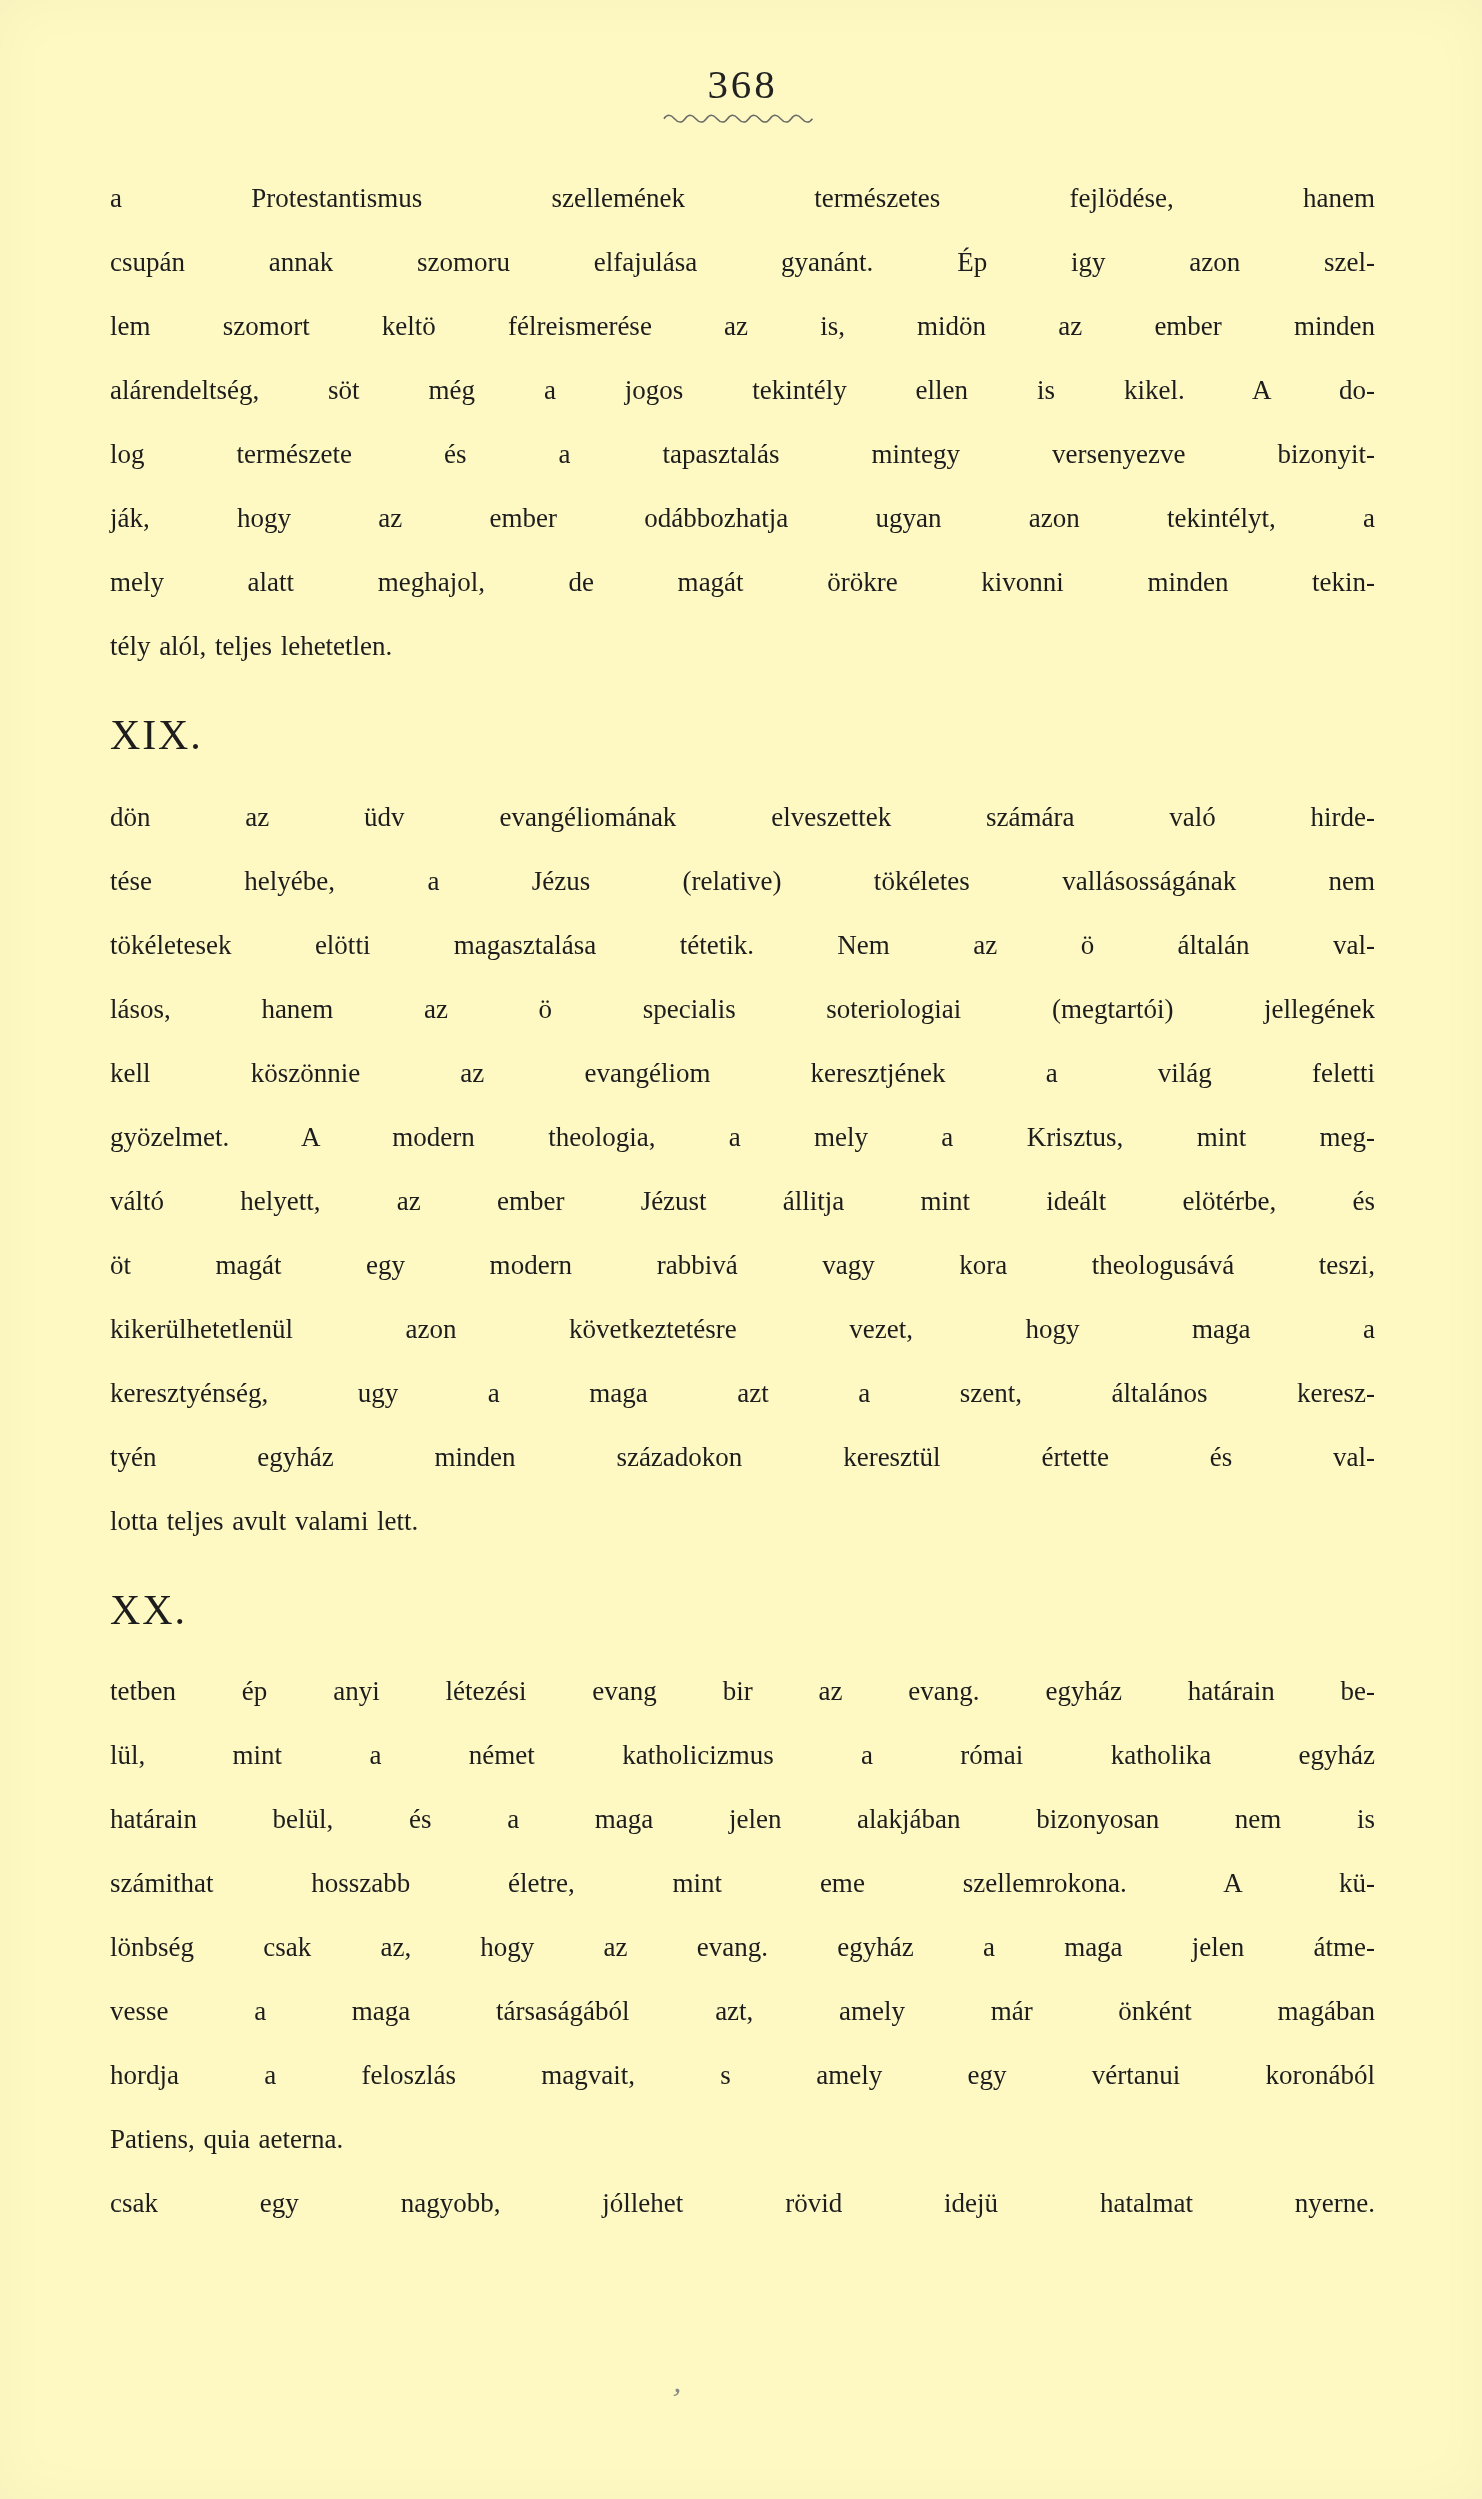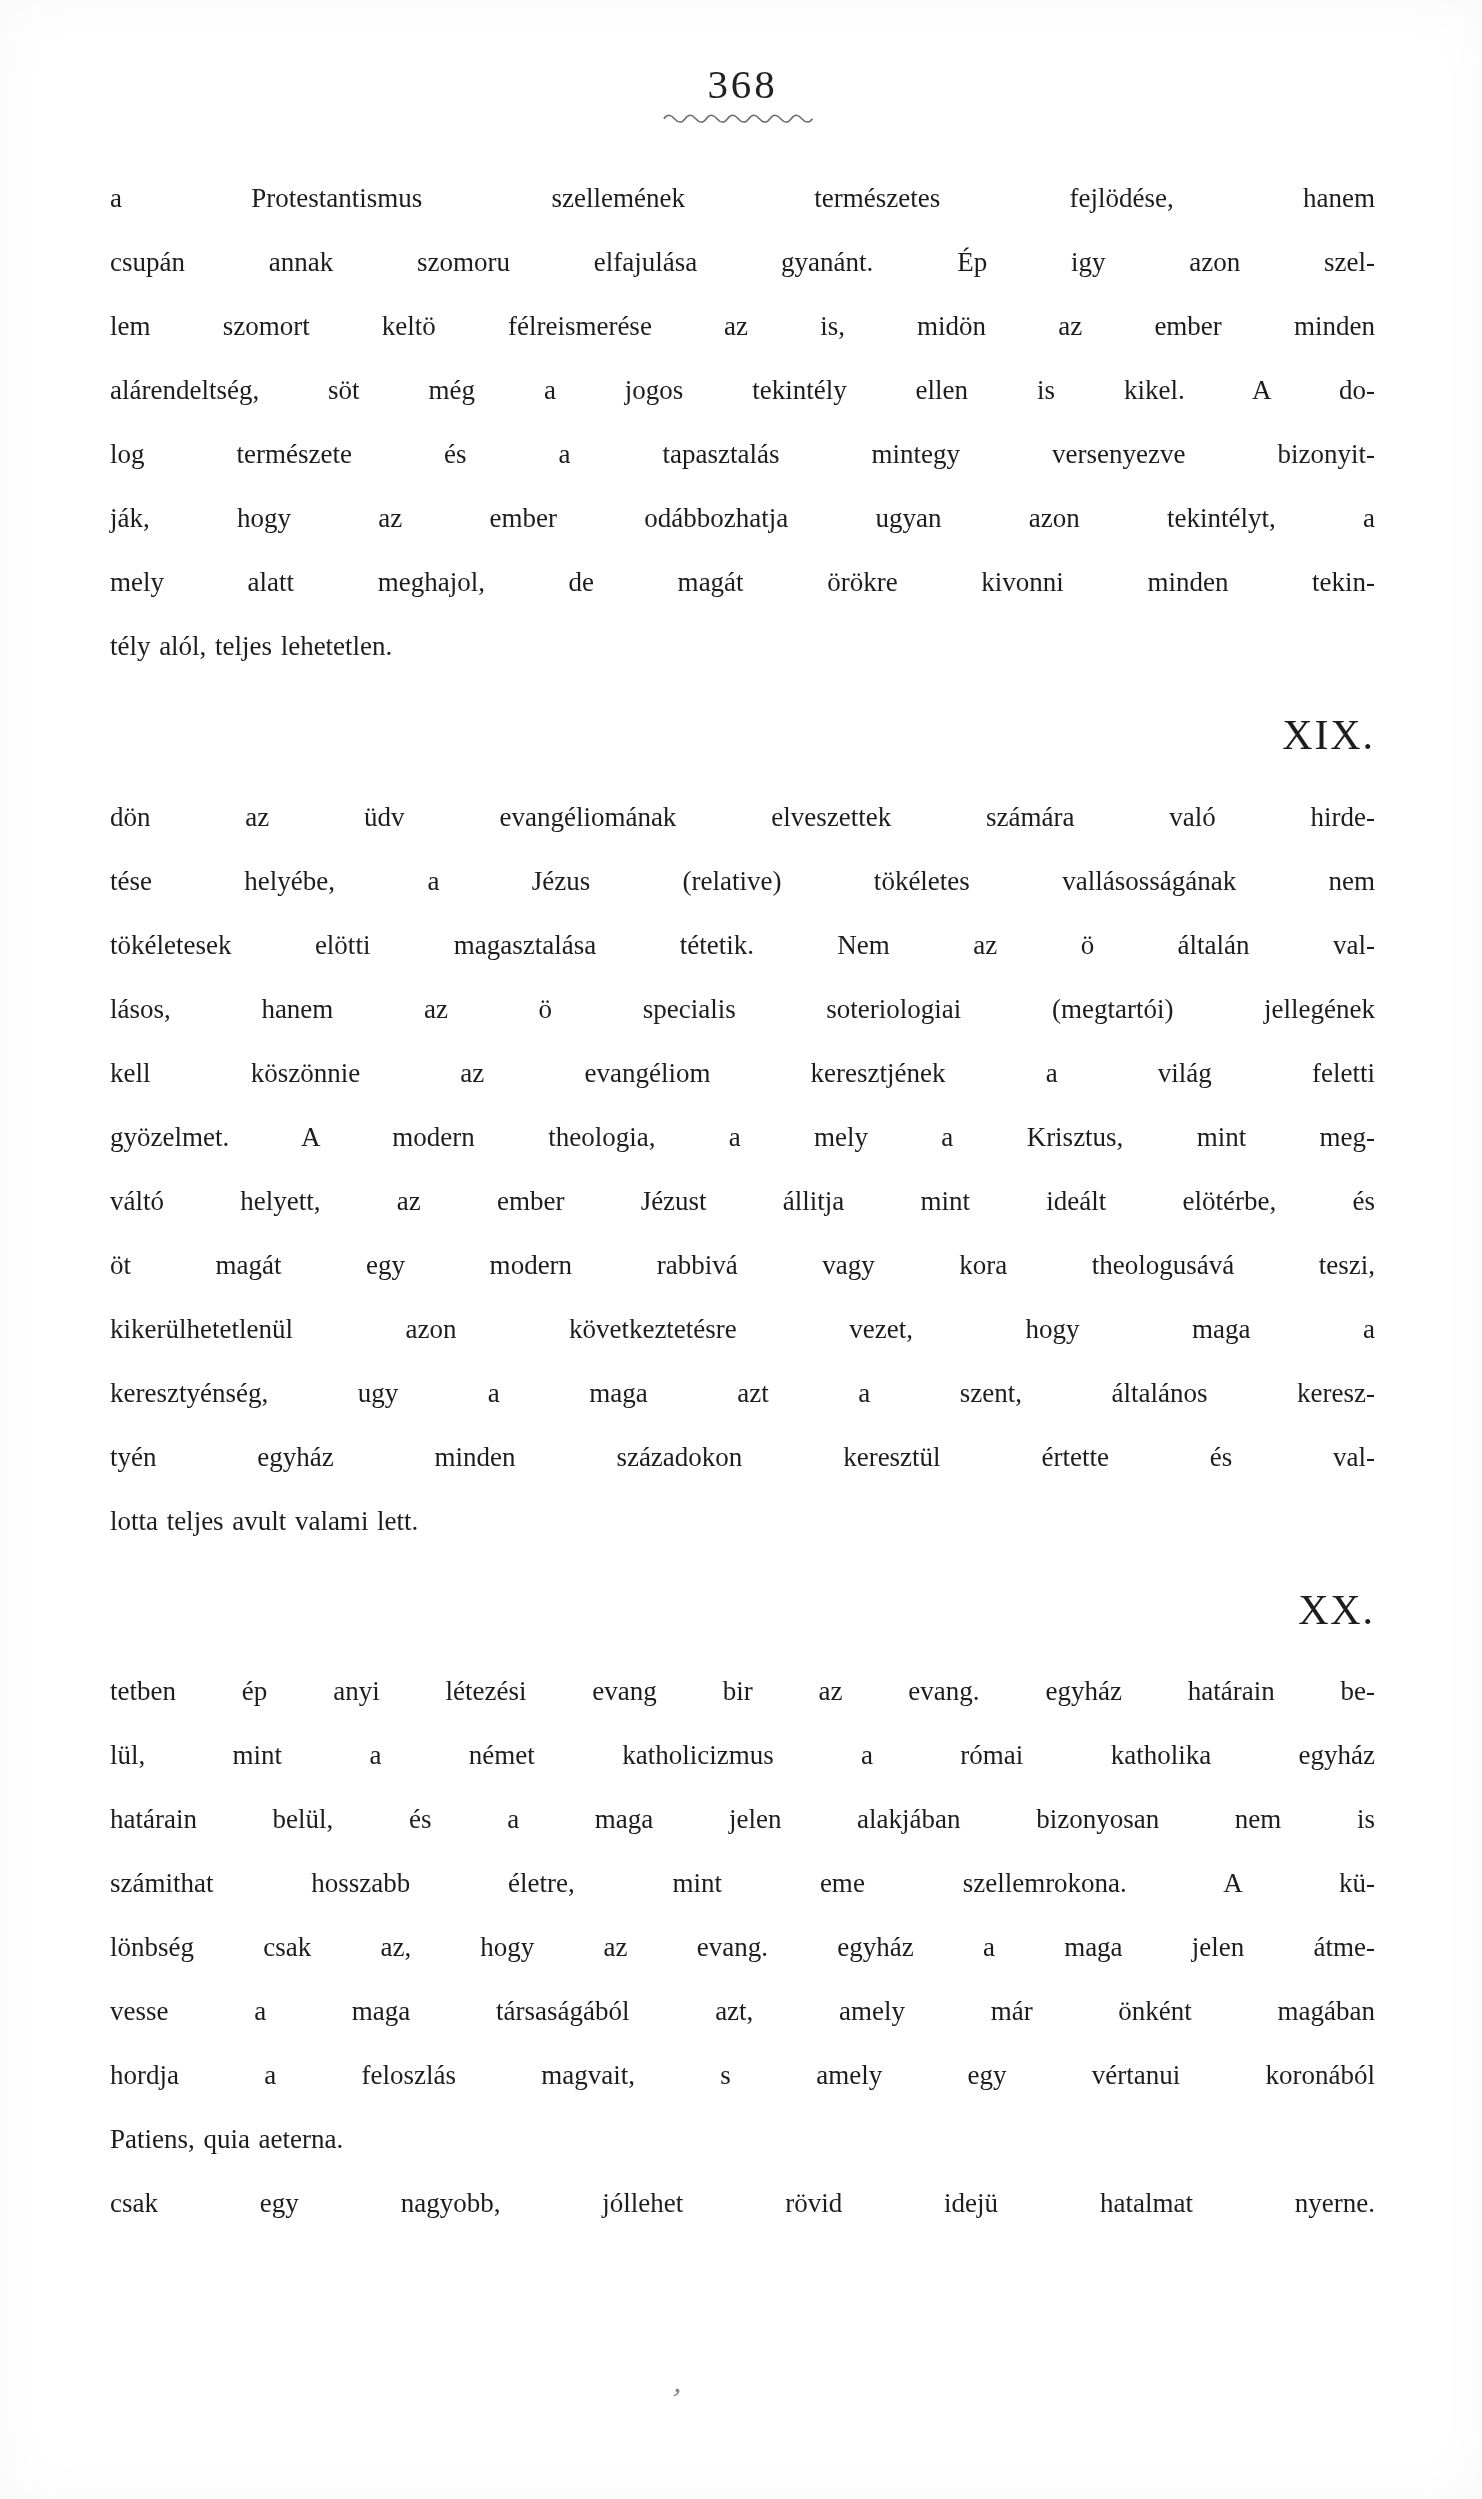--- a/index.html
+++ b/index.html
@@ -3,21 +3,21 @@
 <meta charset="utf-8">
 <style>
   html, body {
     margin: 0;
     padding: 0;
     background: #e8e8e6;
   }
   .page {
     width: 1483px;
     height: 2500px;
-    background: #ffffff;
+    background: #fef9c3;
     position: relative;
     box-sizing: border-box;
     padding: 60px 108px 0 110px;
     color: #1d1d1d;
     overflow: hidden;
     font-family: "Liberation Serif", "DejaVu Serif", serif;
     box-shadow: inset 0 0 58px rgba(0,0,0,0.03);
   }
   .page-number {
     text-align: center;
@@ -43,21 +43,21 @@
     text-align-last: justify;
     word-spacing: 1.9px;
   }
   .line.last {
     text-align-last: left;
   }
   .line.indent {
     padding-left: 77px;
   }
   .heading {
-    text-align: right;
+    text-align: left;
     font-size: 42px;
     line-height: 64px;
     margin: 25px 0 17.4px 0;
     letter-spacing: 1.9px;
   }
   .stray-mark {
     position: absolute;
     left: 674px;
     top: 2364px;
     font-size: 31px;

